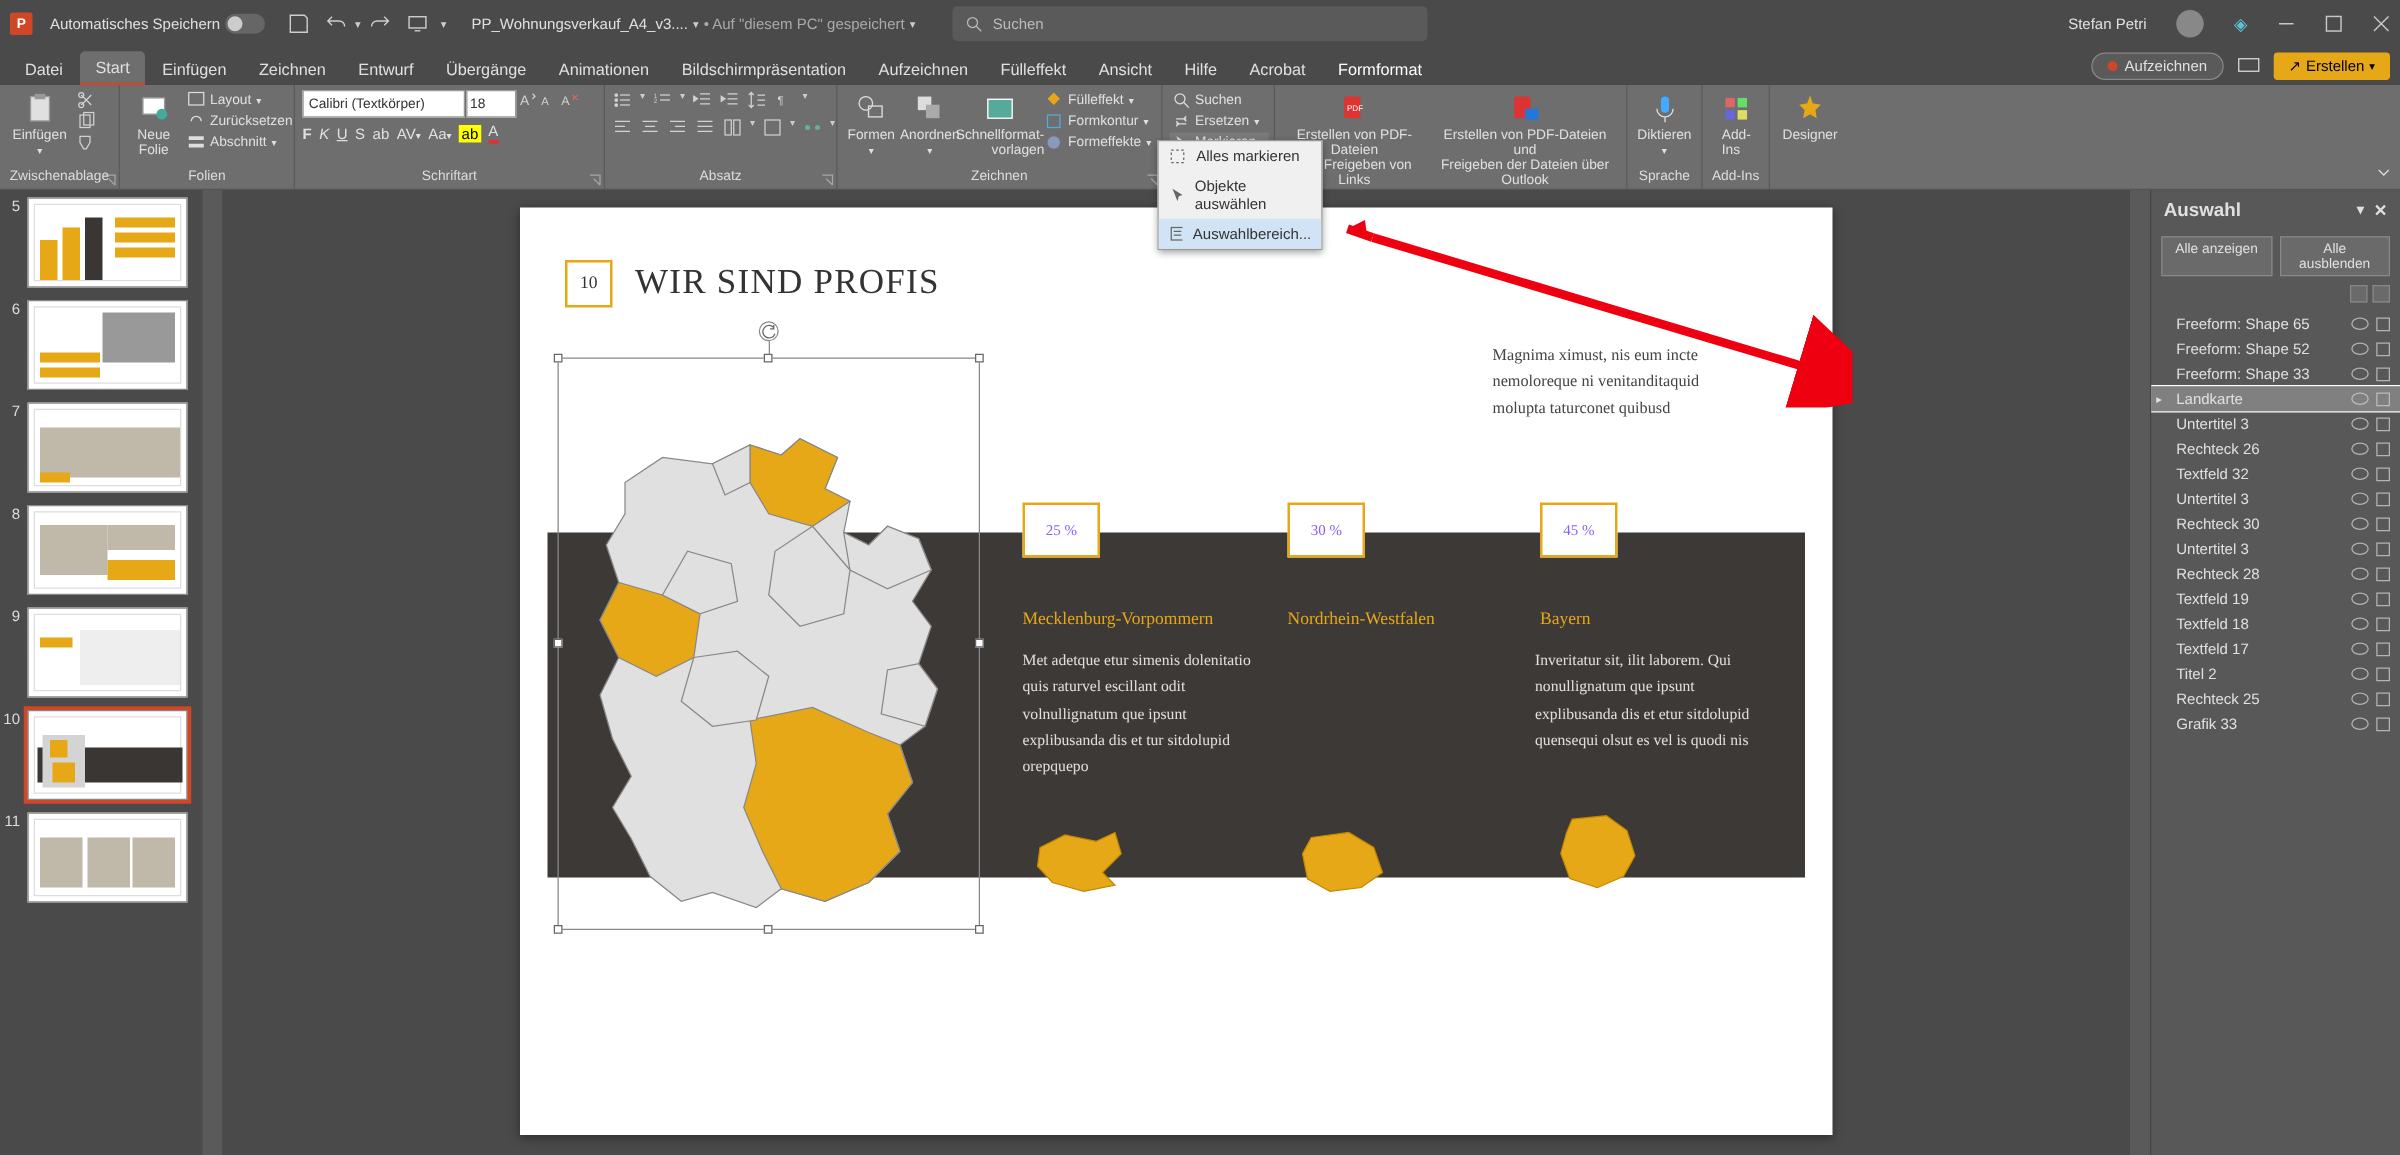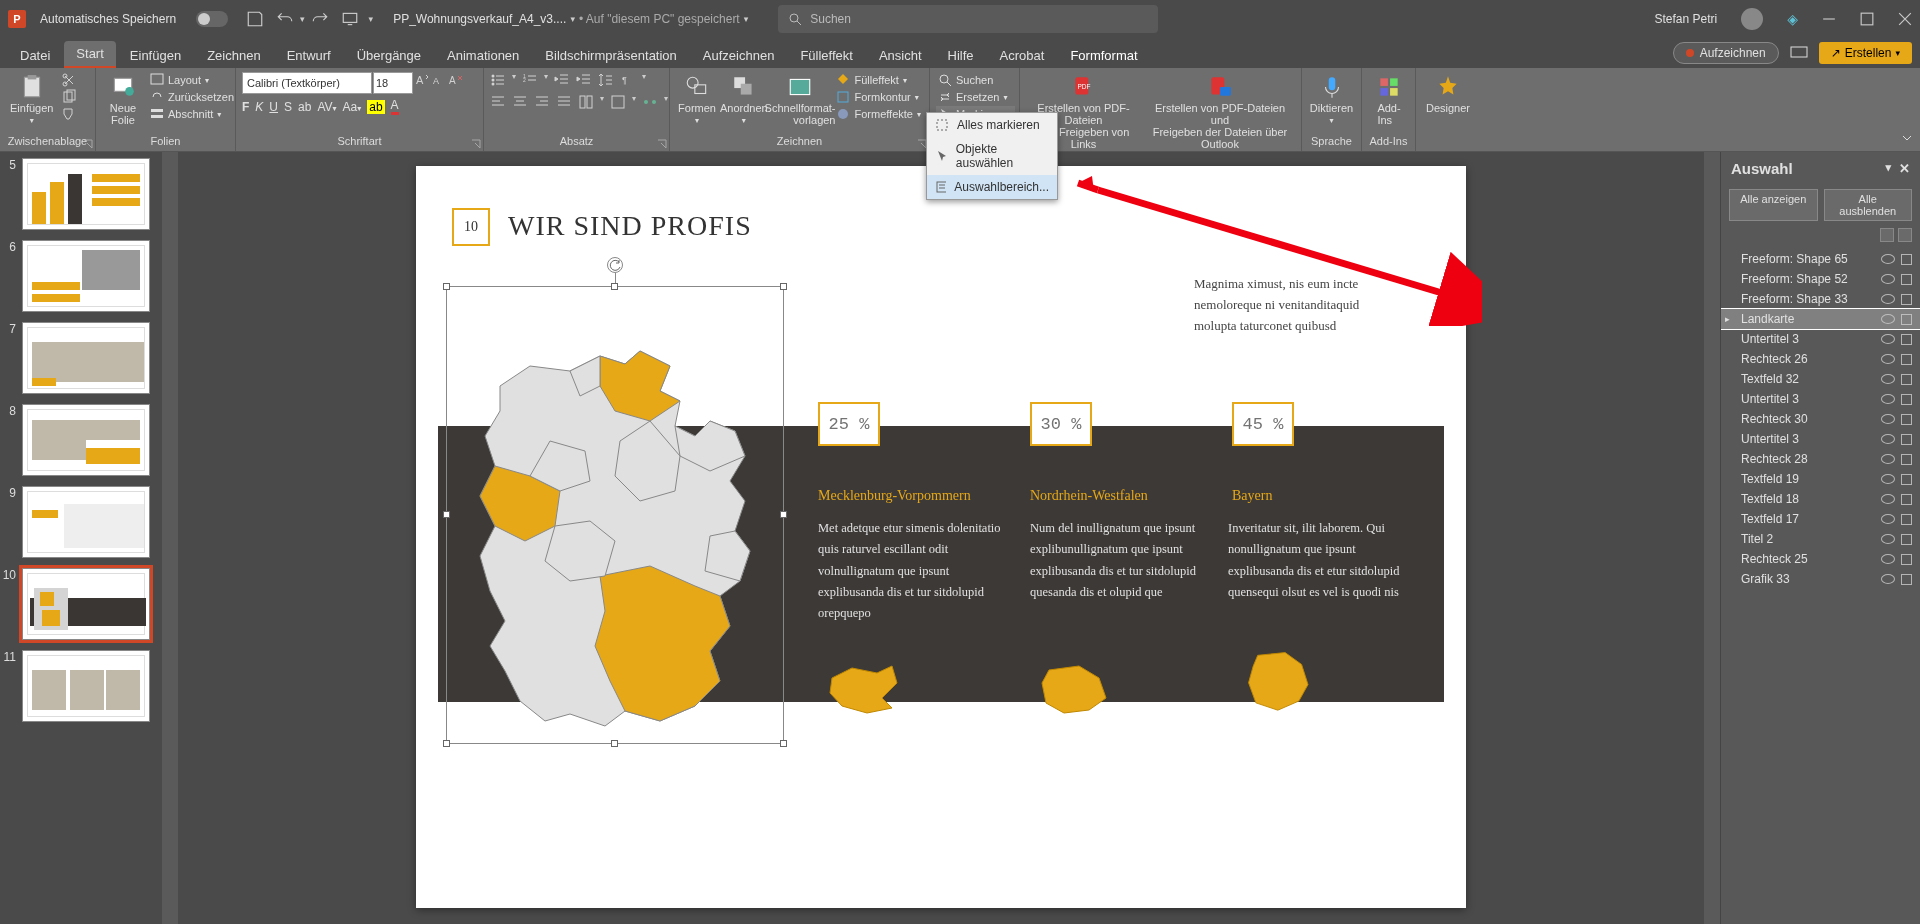--- a/index.html
+++ b/index.html
@@ -1,19 +1,19 @@
 <!DOCTYPE html>
 <html><head>
 <meta charset="utf-8">
 <style>
 *{margin:0;padding:0;box-sizing:border-box;font-family:"Segoe UI",sans-serif;user-select:none}
 body{background:#4a4a4a;width:1920px;height:924px;overflow:hidden;position:relative}
 .titlebar{height:38px;background:#4a4a4a;display:flex;align-items:center;padding:0 8px;color:#e0e0e0;font-size:12px}
 .pp-icon{width:18px;height:18px;background:#d04727;border-radius:2px;margin-right:14px;display:flex;align-items:center;justify-content:center;color:#fff;font-weight:bold;font-size:11px}
-.autosave{display:flex;align-items:center;gap:20px;margin-right:12px}
+.autosave{display:flex;align-items:center;gap:4px;margin-right:12px}
 .toggle{width:32px;height:16px;background:#666;border-radius:8px;position:relative}
 .toggle::after{content:"";position:absolute;width:12px;height:12px;background:#ccc;border-radius:50%;top:2px;left:2px}
 .tb-icon{width:18px;height:18px;margin:0 6px;opacity:.9}
 .filename{margin-left:20px;color:#e0e0e0;font-size:12px}
 .savedloc{color:#aaa;margin-left:4px}
 .searchbox{margin-left:30px;width:380px;height:28px;background:#5a5a5a;border-radius:4px;display:flex;align-items:center;padding:0 10px;color:#bbb;font-size:12px;gap:8px}
 .tb-right{margin-left:auto;display:flex;align-items:center;gap:24px}
 .avatar{width:22px;height:22px;border-radius:50%;background:#888}
 .diamond{color:#5dc2d6;font-size:14px}
 .winbtn{width:14px;height:14px;opacity:.85}
@@ -57,21 +57,21 @@
 .slide{width:1050px;height:742px;background:#fff;position:relative;box-shadow:0 2px 8px rgba(0,0,0,.4)}
 .slide-num-box{position:absolute;left:36px;top:42px;width:38px;height:38px;border:2px solid #e6a817;display:flex;align-items:center;justify-content:center;font-family:Georgia,serif;font-size:14px;color:#333}
 .slide-title{position:absolute;left:92px;top:44px;font-family:Georgia,serif;font-size:28px;color:#333;letter-spacing:1px}
 .intro-text{position:absolute;right:62px;top:108px;width:210px;font-family:Georgia,serif;font-size:13px;line-height:1.6;color:#444}
 .dark-band{position:absolute;left:22px;top:260px;width:1006px;height:276px;background:rgba(45,40,38,.92)}
 .map-sel{position:absolute;left:30px;top:120px;width:338px;height:458px;border:1px solid #888}
 .sel-handle{width:7px;height:7px;background:#fff;border:1px solid #666;position:absolute}
 .rot-handle{position:absolute;left:50%;top:-30px;transform:translateX(-50%);width:16px;height:16px;border:1px solid #888;border-radius:50%;background:#fff}
 .rot-line{position:absolute;left:50%;top:-14px;width:1px;height:14px;background:#888}
 .germany-map{position:absolute;left:34px;top:160px;width:330px;height:410px}
-.pct-box{position:absolute;width:62px;height:44px;border:2px solid #e6a817;background:#fff;display:flex;align-items:center;justify-content:center;font-family:Liberation Mono, monospace;font-size:17px;color:#737373}
+.pct-box{position:absolute;width:62px;height:44px;border:2px solid #e6a817;background:#fff;display:flex;align-items:center;justify-content:center;font-family:Liberation Serif, serif;font-size:12px;color:#8b5cf6}
 .region-title{position:absolute;font-family:Georgia,serif;font-size:14px;color:#e6a817;font-weight:500}
 .region-text{position:absolute;width:190px;font-family:Georgia,serif;font-size:12.5px;line-height:1.7;color:#e0e0e0}
 .small-map{position:absolute;width:80px;height:64px}
 .selpane{width:200px;background:#585858;border-left:1px solid #444;display:flex;flex-direction:column;color:#e0e0e0}
 .selpane-header{display:flex;align-items:center;justify-content:space-between;padding:8px 10px;font-size:15px;font-weight:600}
 .selpane-close{display:flex;gap:8px}
 .selpane-btns{display:flex;gap:6px;padding:4px 8px}
 .selbtn{flex:1;background:#6a6a6a;border:1px solid #888;padding:3px 6px;font-size:11px;text-align:center;color:#e0e0e0}
 .selpane-toolbar{display:flex;justify-content:flex-end;padding:3px 8px;gap:4px}
 .sel-sm-btn{width:14px;height:14px;background:#6a6a6a;border:1px solid #888}
@@ -626,21 +626,20 @@
 
       <div class="pct-box" style="left:402px;top:236px">25 %</div>
       <div class="pct-box" style="left:614px;top:236px">30 %</div>
       <div class="pct-box" style="left:816px;top:236px">45 %</div>
 
       <div class="region-title" style="left:402px;top:322px">Mecklenburg-Vorpommern</div>
       <div class="region-title" style="left:614px;top:322px">Nordrhein-Westfalen</div>
       <div class="region-title" style="left:816px;top:322px">Bayern</div>
 
       <div class="region-text" style="left:402px;top:352px">Met adetque etur simenis dolenitatio quis raturvel escillant odit volnullignatum que ipsunt explibusanda dis et tur sitdolupid orepquepo</div>
-      <div class="region-text" style="left:614px;top:352px">Num del inullignatum que ipsunt explibunullignatum que ipsunt explibusanda dis et tur sitdolupid quesanda dis et olupid que</div>
       <div class="region-text" style="left:812px;top:352px">Inveritatur sit, ilit laborem. Qui nonullignatum que ipsunt explibusanda dis et etur sitdolupid quensequi olsut es vel is quodi nis</div>
 
       <svg class="small-map" style="left:406px;top:490px" viewBox="0 0 80 60">
           <path d="M10 20 L30 10 L55 15 L70 8 L75 25 L60 40 L70 50 L45 55 L20 48 L8 35 Z" fill="#e6a817" stroke="#c08800"></path>
         </svg>
       <svg class="small-map" style="left:618px;top:490px" viewBox="0 0 80 60">
           <path d="M15 12 L45 8 L65 20 L72 40 L55 52 L30 55 L12 45 L8 25 Z" fill="#e6a817" stroke="#c08800"></path>
         </svg>
       <svg class="small-map" style="left:820px;top:482px" viewBox="0 0 80 70">
           <path d="M20 8 L50 5 L68 18 L75 40 L65 58 L42 68 L18 60 L10 38 L15 20 Z" fill="#e6a817" stroke="#c08800"></path>

